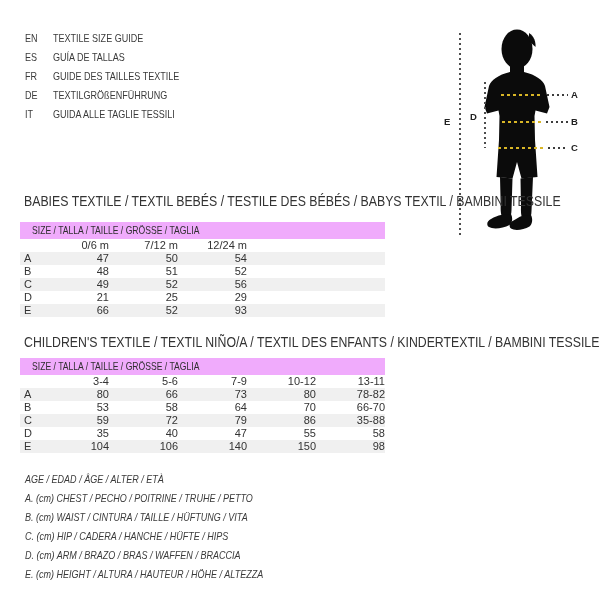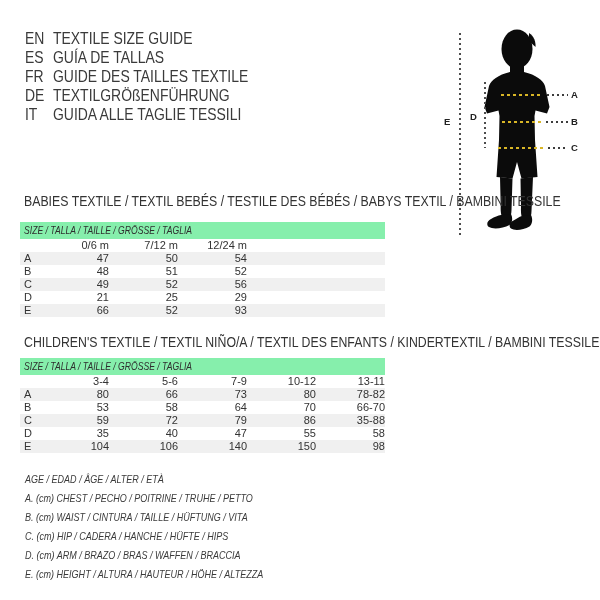--- a/index.html
+++ b/index.html
@@ -4,21 +4,21 @@
 <style>
   html,body { margin:0; padding:0; }
   .page {
     position:relative; width:600px; height:600px; background:#ffffff;
     font-family:"Liberation Sans", sans-serif; color:#333333; overflow:hidden;
   }
   .cx { display:inline-block; transform:scaleX(0.82); transform-origin:0 50%; white-space:nowrap; }
 
   
   .langs { position:absolute; left:25px; top:29px; }
-  .lrow { height:19px; line-height:19px; font-size:17px; color:#3a3a3a; }
+  .lrow { height:19px; line-height:19px; font-size:11px; color:#3a3a3a; }
   .lcode { display:inline-block; width:28px; }
 
   
   .figure { position:absolute; left:0; top:0; width:600px; height:600px; pointer-events:none; }
   .sil { position:absolute; left:484px; top:27px; }
   .vline { position:absolute; width:2px;
     background-image:repeating-linear-gradient(180deg,#4d4d4d 0,#4d4d4d 2px,transparent 2px,transparent 5px); }
   .e-line { left:459px; top:33px; height:205px; }
   .d-line { left:484px; top:82px; height:66px; }
   .hdots { position:absolute; height:2px; }
@@ -39,21 +39,21 @@
 
   
   .sec-title { position:absolute; left:24px; font-size:15px; color:#333333; line-height:12px; }
   .t-babies { top:195px; }
   .t-children { top:336px; }
 
   
   .stable { position:absolute; left:20px; width:365px; font-size:11px; color:#333333; }
   .tb-babies { top:222px; }
   .tb-children { top:358px; }
-  .tbar { height:17px; line-height:17px; background:#86efac; padding-left:4px; font-size:10.5px; color:#2e2e2e;font-style:italic; }
+  .tbar { height:17px; line-height:17px; background:#f0abfc; padding-left:12px; font-size:10.5px; color:#2e2e2e; }
   .trow { display:grid; grid-template-columns:20px 69px 69px 69px 69px 69px; height:13px; line-height:13px; }
   .trow.alt { background:#f0f0f0; }
   .cl { padding-left:4px; }
   .cv { text-align:right; }
 
   
   .legend { position:absolute; left:25px; top:470px; }
   .lgrow { height:19px; line-height:19px; font-size:11px; color:#3a3a3a;font-style:italic; }
 </style>
 </head>

